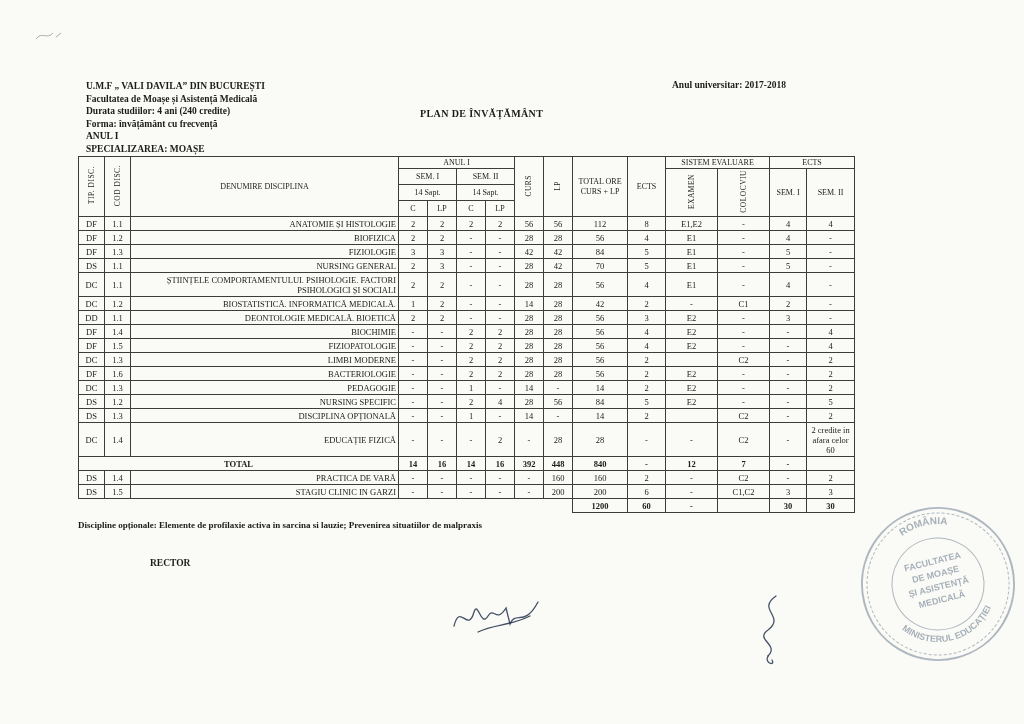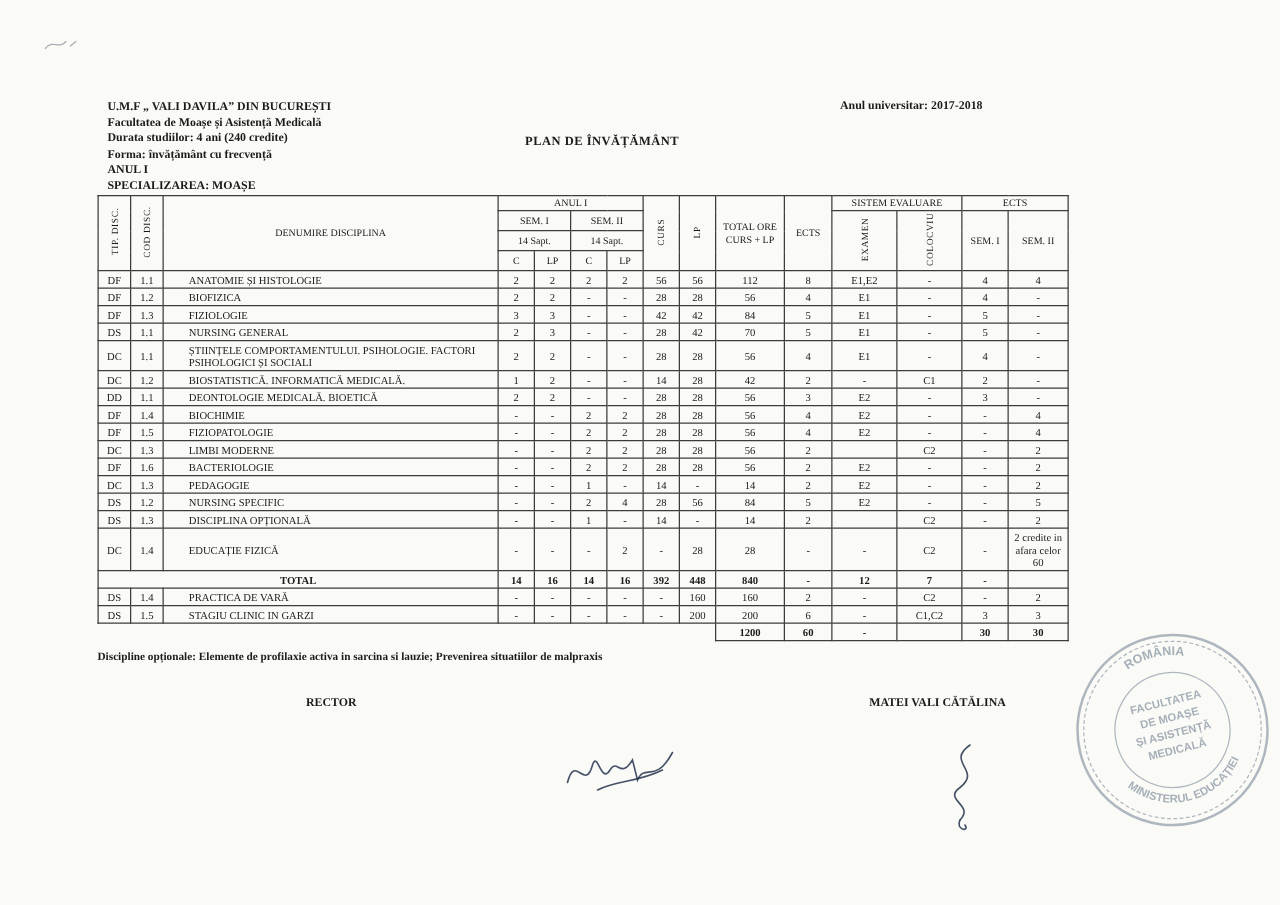--- a/index.html
+++ b/index.html
@@ -10,26 +10,26 @@
     color:#1b1b1b;
   }
   .doc-header{position:absolute;left:86px;top:80px}
   .doc-header div{font-weight:bold;font-size:9.5px;line-height:12.5px;white-space:nowrap}
   .acad-year{position:absolute;left:672px;top:80px;font-weight:bold;font-size:9.5px}
   .plan-title{position:absolute;left:420px;top:108px;font-weight:bold;font-size:10px;letter-spacing:.4px}
   .table-wrap{position:absolute;left:78px;top:156px;width:792px}
   table{border-collapse:collapse;table-layout:fixed;width:776px;font-size:8.5px;color:#1b1b1b}
   th,td{border:1px solid #3c3c3c;padding:1.5px 2px;text-align:center;vertical-align:middle;overflow:hidden}
   thead th{font-size:8px;font-weight:normal;padding:1px;line-height:1.15}
-  td.name{text-align:left;padding-left:20px}
+  td.name{text-align:right;padding-left:20px}
   .vert{display:inline-block;writing-mode:vertical-rl;transform:rotate(180deg);font-size:7.5px;letter-spacing:.5px;line-height:1;white-space:nowrap}
   .bold{font-weight:bold}
   td.noborder{border:none;background:transparent}
   .footnote{margin-top:7px;font-weight:bold;font-size:9px}
-  .sig{position:absolute;top:556px;text-align:center;font-weight:bold;font-size:9.5px;line-height:14px}
+  .sig{position:absolute;top:556px;text-align:left;font-weight:bold;font-size:9.5px;line-height:14px}
   .sig-rector{left:150px;width:230px}
   .sig-decan{left:352px;width:270px}
   .sig-secretar{left:628px;width:244px}
   .sig-svg{position:absolute}
   .sig-svg path{fill:none;stroke:#25324e;stroke-width:1.3;stroke-linecap:round;opacity:.85}
   .stamp{position:absolute;left:852px;top:498px;opacity:.6;transform:rotate(-14deg)}
   .stamp circle{fill:none;stroke:#7d8b9b}
   .stamp text{fill:#6f7f91;font-family:"Liberation Sans",sans-serif;font-weight:bold}
   .pencil{position:absolute;left:34px;top:28px}
   .pencil path{fill:none;stroke:#a8aeb6;stroke-width:1}
@@ -422,21 +422,20 @@
   </table>
   <div class="footnote">Discipline opționale: Elemente de profilaxie activa in sarcina si lauzie; Prevenirea situatiilor de malpraxis</div>
 </div>
 
 <div class="sig sig-rector">
   <div>RECTOR</div>
 </div>
 <div class="sig sig-decan">
 </div>
 <div class="sig sig-secretar">
-  <div>MATEI VALI CĂTĂLINA</div>
 </div>
 
 <svg class="sig-svg" style="left:448px;top:594px" width="100" height="48" viewBox="0 0 100 48">
   <path d="M6,32 C12,8 20,40 26,18 C30,6 33,34 40,22 C46,12 48,30 58,14 L62,30 C68,16 76,34 90,8"></path>
   <path d="M30,38 C46,30 62,32 82,22"></path>
 </svg>
 <svg class="sig-svg" style="left:742px;top:592px" width="56" height="76" viewBox="0 0 56 76">
   <path d="M34,4 C14,18 44,24 26,38 C12,48 38,52 26,64"></path>
   <path d="M26,64 C22,72 34,74 30,68"></path>
 </svg>

